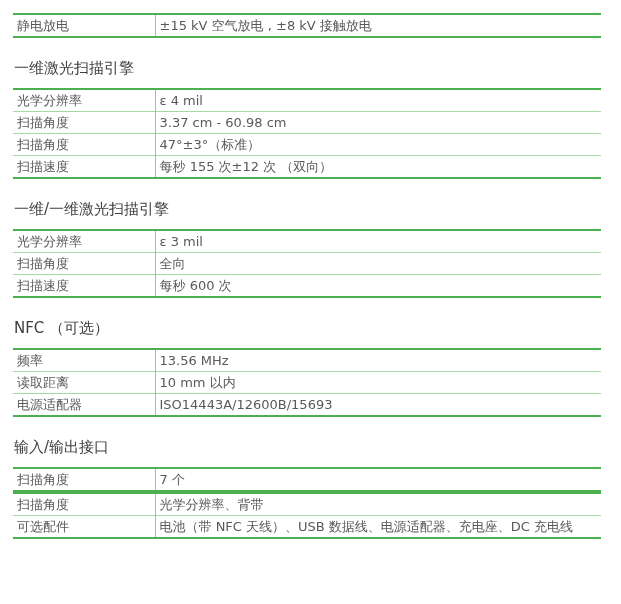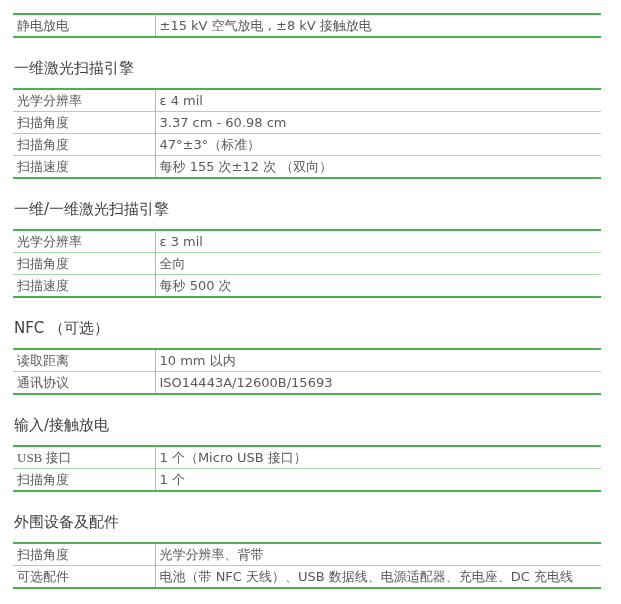--- a/index.html
+++ b/index.html
@@ -102,60 +102,59 @@
         <tr>
           <td class="label-cell">光学分辨率</td>
           <td class="value-cell">ε 3 mil</td>
         </tr>
         <tr>
           <td class="label-cell">扫描角度</td>
           <td class="value-cell">全向</td>
         </tr>
         <tr>
           <td class="label-cell">扫描速度</td>
-          <td class="value-cell">每秒 500 次</td>
+          <td class="value-cell">每秒 600 次</td>
         </tr>
       </tbody>
     </table>
   </section>
 
   <section>
     <h2 class="section-title">NFC （可选）</h2>
     <table class="spec-table">
       <tbody>
         <tr>
+          <td class="label-cell">频率</td>
+          <td class="value-cell">13.56 MHz</td>
+        </tr>
+        <tr>
           <td class="label-cell">读取距离</td>
           <td class="value-cell">10 mm 以内</td>
         </tr>
         <tr>
-          <td class="label-cell">通讯协议</td>
+          <td class="label-cell">电源适配器</td>
           <td class="value-cell">ISO14443A/12600B/15693</td>
         </tr>
       </tbody>
     </table>
   </section>
 
   <section>
-    <h2 class="section-title">输入/接触放电</h2>
+    <h2 class="section-title">输入/输出接口</h2>
     <table class="spec-table">
       <tbody>
         <tr>
-          <td class="label-cell">USB 接口</td>
-          <td class="value-cell">1 个（Micro USB 接口）</td>
-        </tr>
-        <tr>
           <td class="label-cell">扫描角度</td>
-          <td class="value-cell">1 个</td>
+          <td class="value-cell">7 个</td>
         </tr>
       </tbody>
     </table>
   </section>
 
   <section>
-    <h2 class="section-title">外围设备及配件</h2>
     <table class="spec-table">
       <tbody>
         <tr>
           <td class="label-cell">扫描角度</td>
           <td class="value-cell">光学分辨率、背带</td>
         </tr>
         <tr>
           <td class="label-cell">可选配件</td>
           <td class="value-cell">电池（带 NFC 天线）、USB 数据线、电源适配器、充电座、DC 充电线</td>
         </tr>

